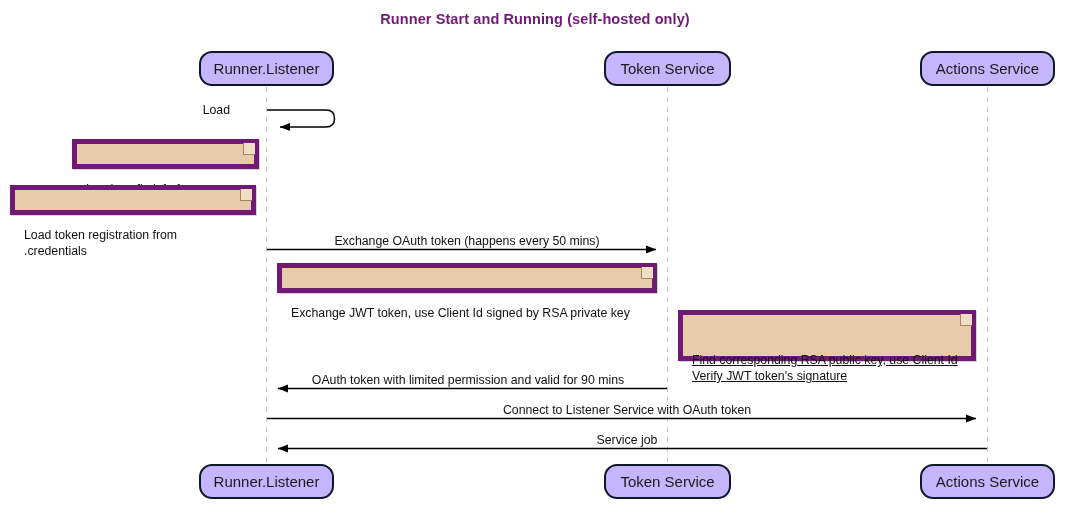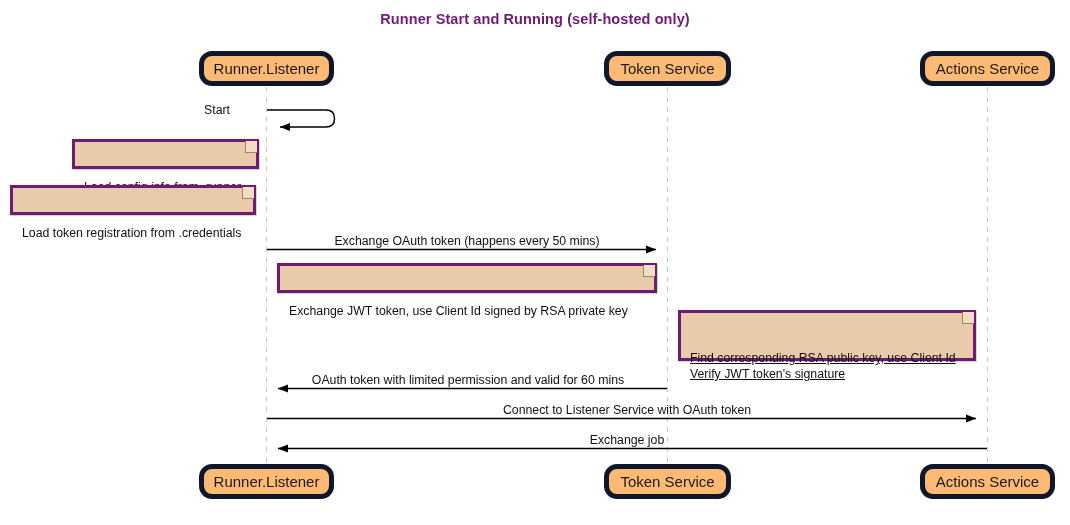--- a/index.html
+++ b/index.html
@@ -39,37 +39,37 @@
     text-align: center;
     font-size: 14.5px;
     font-weight: bold;
     letter-spacing: 0.1px;
     color: #701a75;
   }
   
   .participant {
     position: absolute;
     box-sizing: border-box;
-    background: #fdba74;
-    border: 5px solid #0f172a;
+    background: #c4b5fd;
+    border: 2px solid #0f172a;
     border-radius: 13px;
     display: flex;
     align-items: center;
     justify-content: center;
     font-size: 15px;
     color: #1a1a1a;
     height: 35px;
     white-space: nowrap;
   }
   
   .note {
     position: absolute;
     box-sizing: border-box;
     background: #e8cbaa;
-    border: 3px solid #701a75;
+    border: 5px solid #701a75;
     font-size: 12.3px;
     color: #111111;
     padding: 5px 9px 5px 9px;
     line-height: 16px;
     white-space: pre-line;
     box-shadow: 1px 1px 0 rgba(120,100,80,0.28);
   }
   .note .fold {
     position: absolute;
     top: -1px;
@@ -141,29 +141,29 @@
   <div class="participant" style="left:604px; top:51px; width:127px;">Token Service</div>
 
   <div class="participant" style="left:920px; top:51px; width:135px;">Actions Service</div>
 
   <div class="participant" style="left:199px; top:464px; width:135px;">Runner.Listener</div>
 
   <div class="participant" style="left:604px; top:464px; width:127px;">Token Service</div>
 
   <div class="participant" style="left:920px; top:464px; width:135px;">Actions Service</div>
 
-  <div class="msg-label" style="left:230px; top:103px; transform:translateX(-100%);">Start</div>
+  <div class="msg-label" style="left:230px; top:103px; transform:translateX(-100%);">Load</div>
 
   <div class="msg-label center" style="left:467px; top:234px;">Exchange OAuth token (happens every 50 mins)</div>
 
-  <div class="msg-label center" style="left:468px; top:373px;">OAuth token with limited permission and valid for 60 mins</div>
+  <div class="msg-label center" style="left:468px; top:373px;">OAuth token with limited permission and valid for 90 mins</div>
 
   <div class="msg-label center" style="left:627px; top:403px;">Connect to Listener Service with OAuth token</div>
 
-  <div class="msg-label center" style="left:627px; top:433px;">Exchange job</div>
+  <div class="msg-label center" style="left:627px; top:433px;">Service job</div>
 
   <div class="note" style="left:72px; top:139px; width:187px; height:30px;">
     <span class="fold"></span>
     <span>Load config info from .runner</span>
   </div>
 
   <div class="note" style="left:10px; top:185px; width:246px; height:30px;">
     <span class="fold"></span>
     <span>Load token registration from .credentials</span>
   </div>

